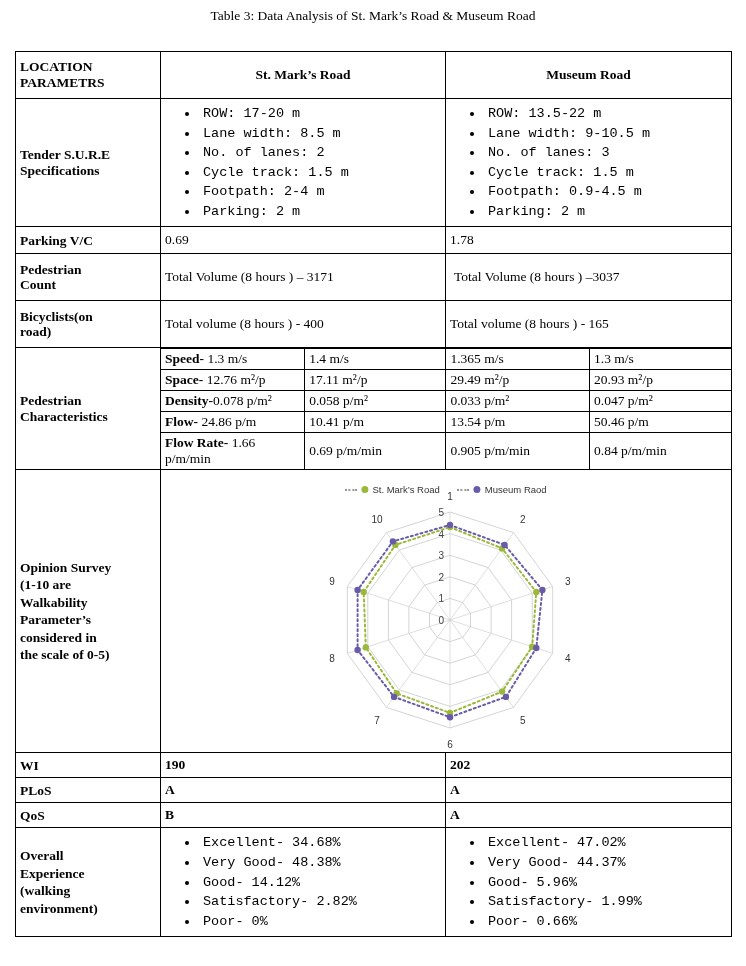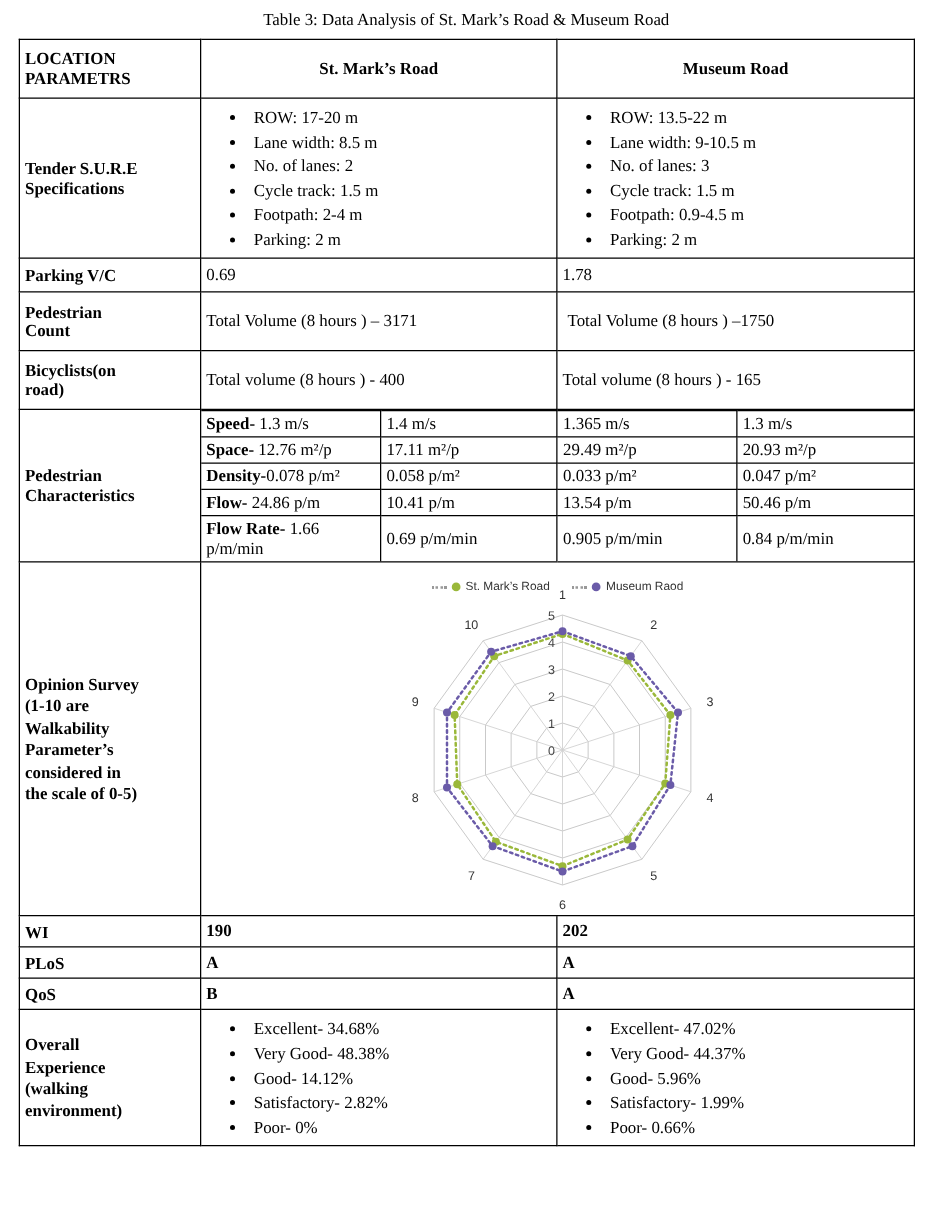--- a/index.html
+++ b/index.html
@@ -25,20 +25,21 @@
     font-size: 13.5px;
     padding-top: 8px;
     padding-bottom: 7px;
     font-family: "Liberation Serif", serif;
   }
   table.main {
     border-collapse: collapse;
     width: 716px;
     margin-left: 15px;
     table-layout: fixed;
+    margin-top: 20px;
   }
   table.main td, table.main th {
     border: 1px solid #000;
     vertical-align: middle;
     font-size: 13.5px;
     padding: 2px 4px;
   }
   .rowhead {
     font-weight: bold;
     font-size: 13.5px;
@@ -58,20 +59,21 @@
   }
   ul.spec {
     margin: 3px 0 3px 0;
     padding-left: 34px;
     list-style-type: disc;
   }
   ul.spec li {
     font-size: 13.5px;
     line-height: 1.45;
     padding-left: 4px;
+    font-family: Liberation Mono, monospace;
   }
   .center {
     text-align: left;
   }
   .subtbl {
     border-collapse: collapse;
     width: 100%;
   }
   .subtbl td {
     border: 1px solid #000;
@@ -170,21 +172,21 @@
         <td class="center">0.69</td>
         <td class="center">1.78</td>
       </tr>
 
       <tr>
         <td class="rowhead" style="height:42px">
           <div>Pedestrian</div>
           <div>Count</div>
         </td>
         <td class="center">Total Volume (8 hours ) – 3171</td>
-        <td style="padding-left:8px">Total Volume (8 hours ) –1750</td>
+        <td style="padding-left:8px">Total Volume (8 hours ) –3037</td>
       </tr>
 
       <tr>
         <td class="rowhead" style="height:42px">
           <div>Bicyclists(on</div>
           <div>road)</div>
         </td>
         <td class="center">Total volume (8 hours ) -  400</td>
         <td class="center">Total volume (8 hours ) -  165</td>
       </tr>

